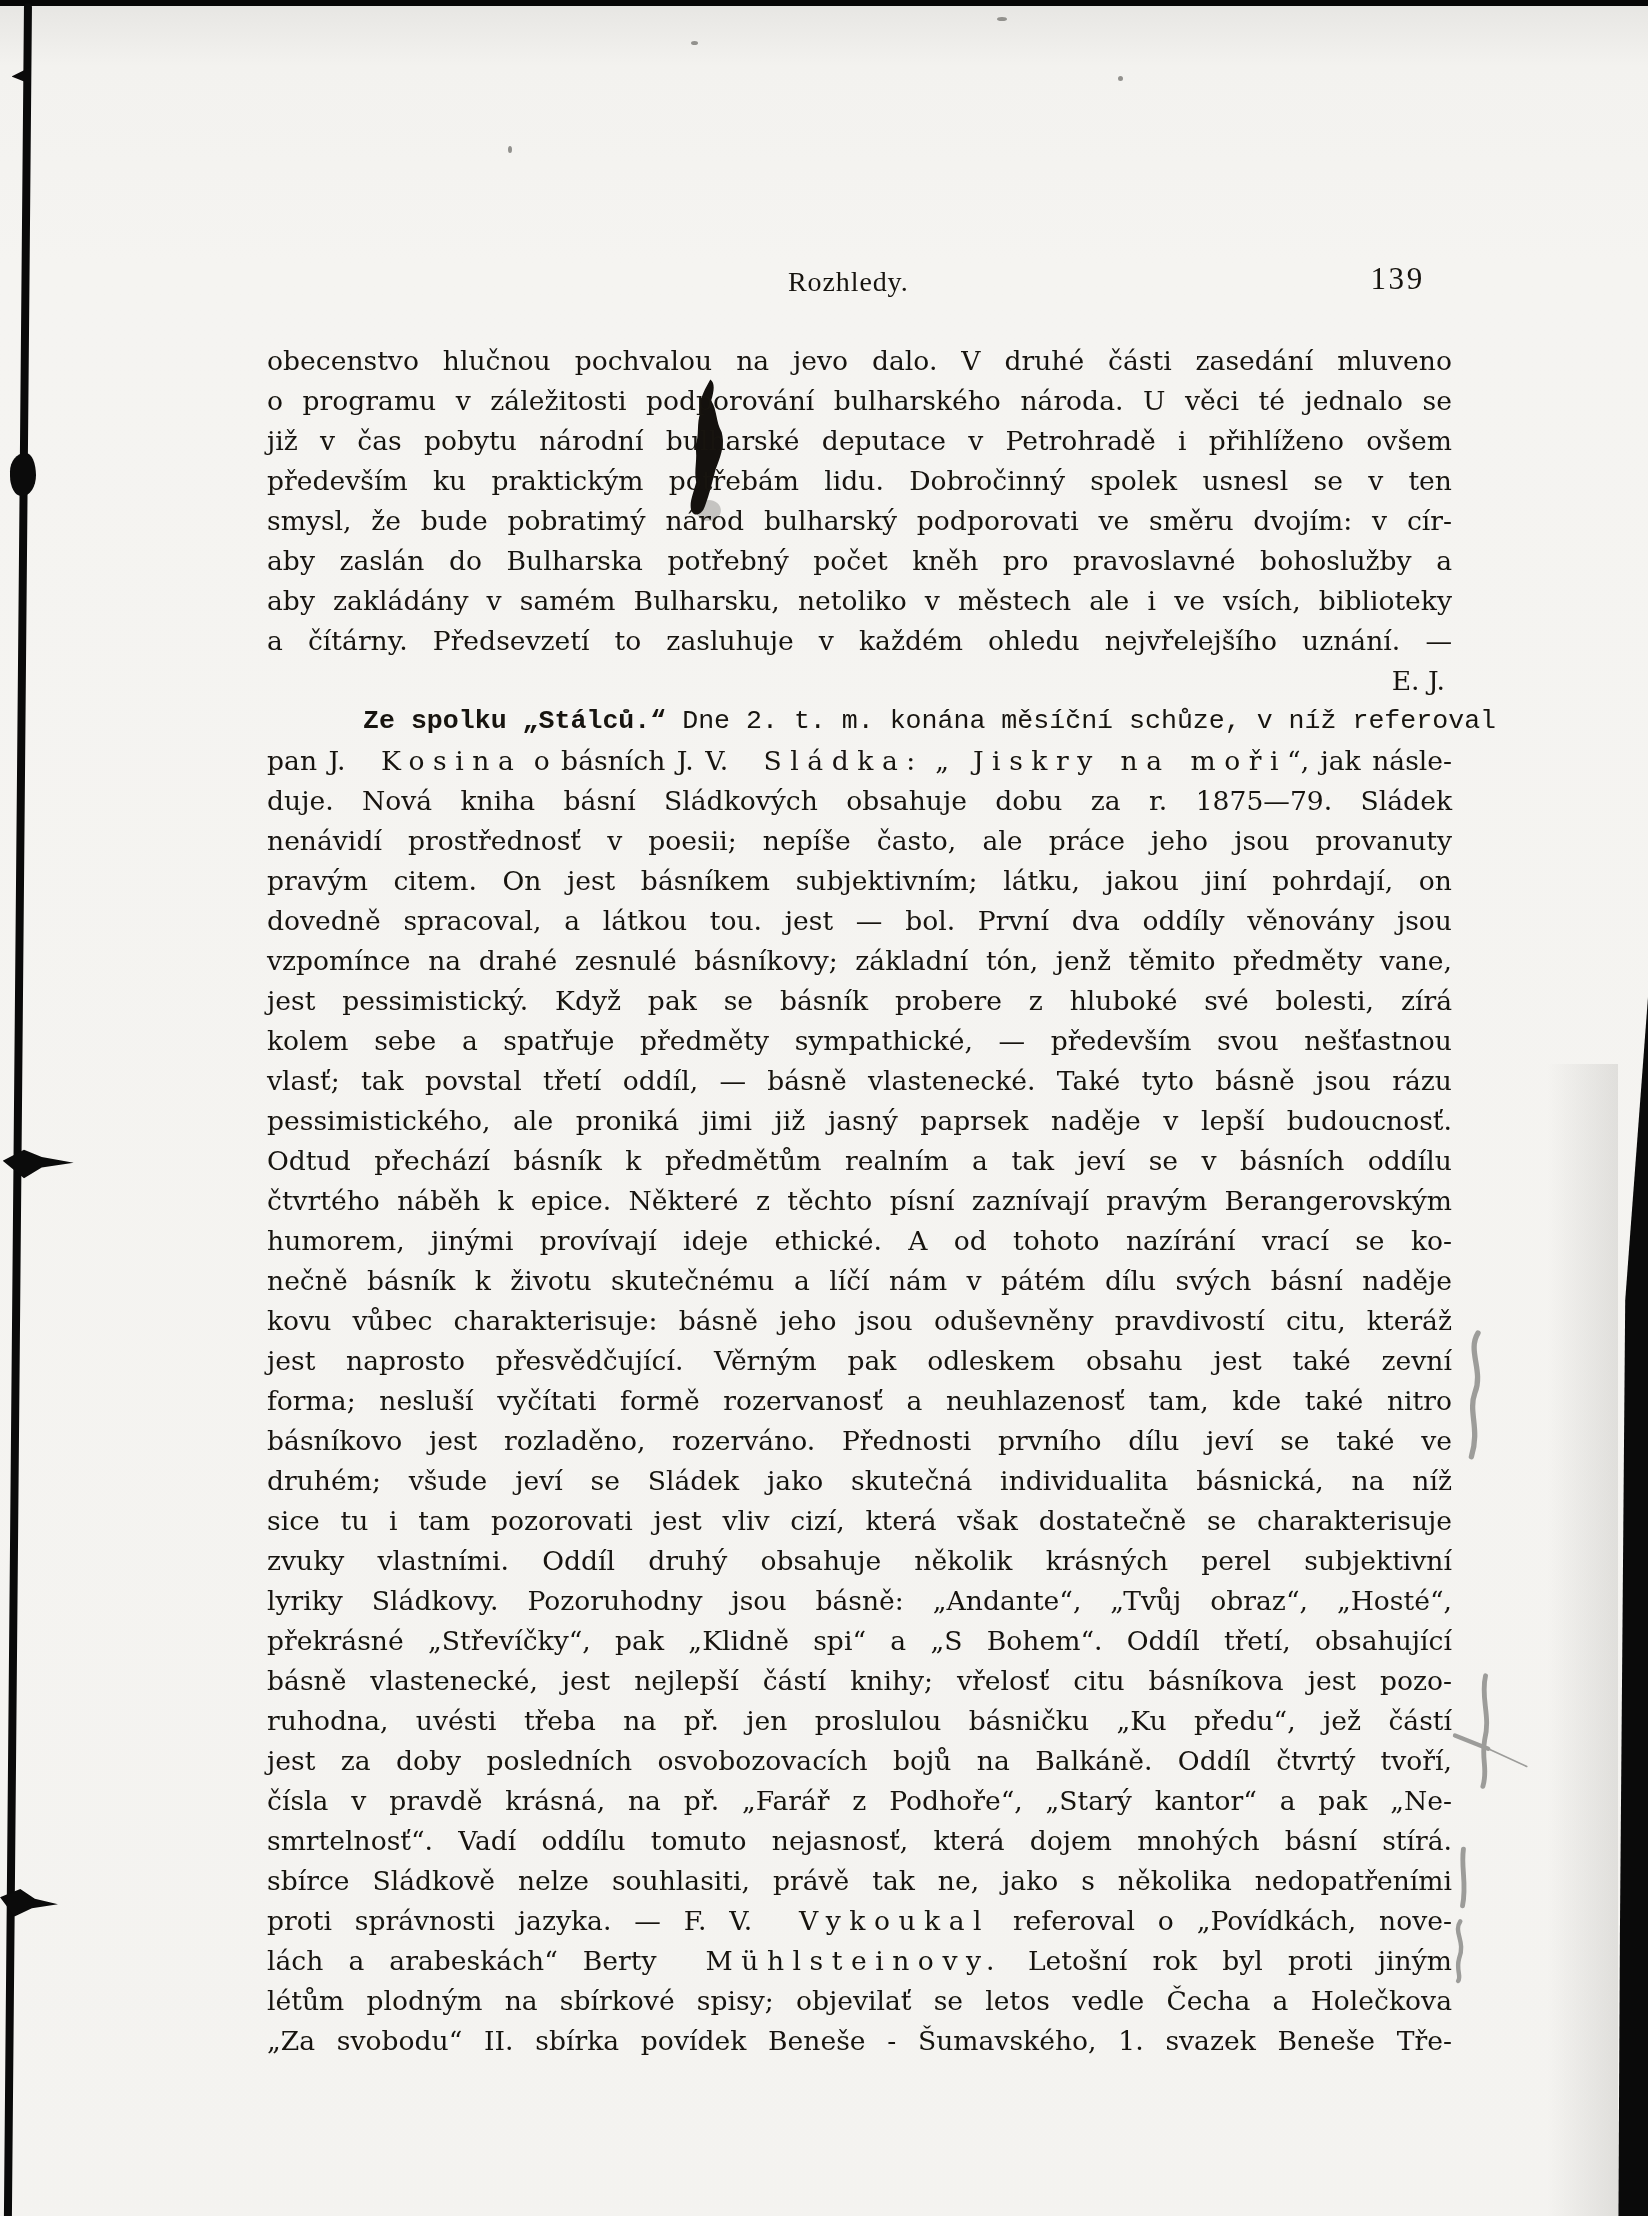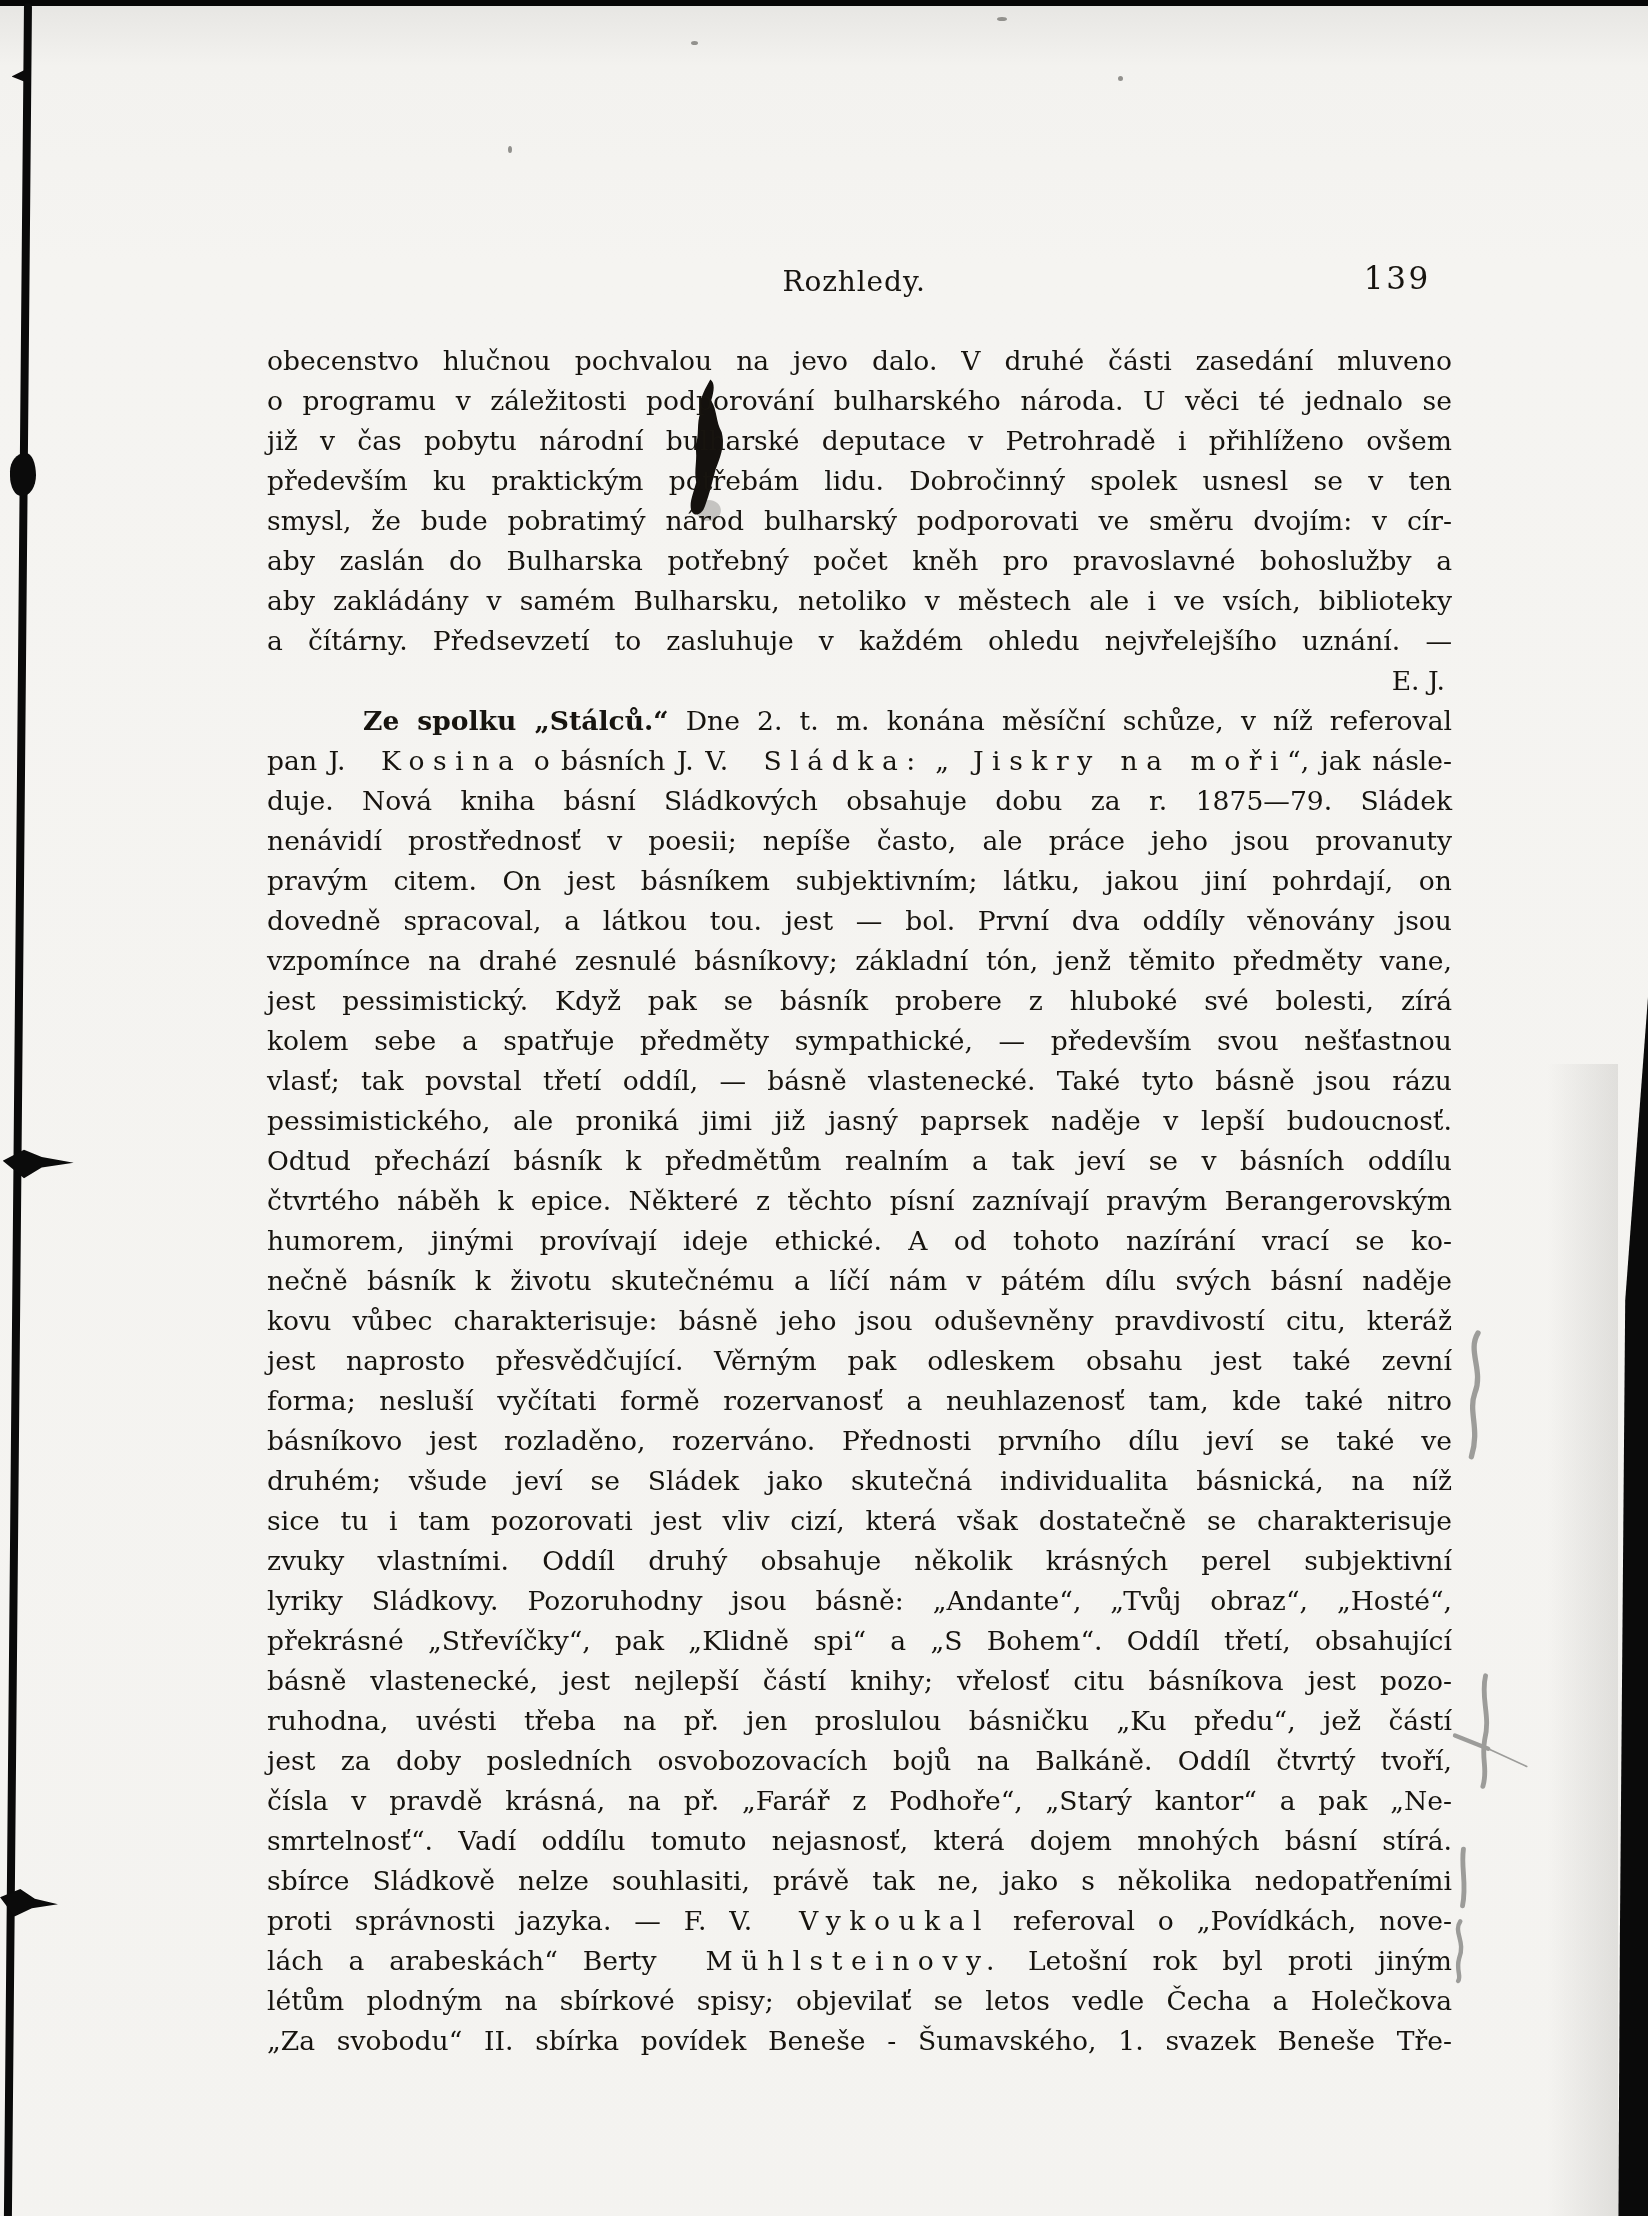--- a/index.html
+++ b/index.html
@@ -29,37 +29,37 @@
   }
   .blob{position:absolute;background:#0b0b0b;}
   .blob-wedge-top{left:11.5px;top:65px;width:19.5px;height:21px;clip-path:polygon(100% 8%,100% 92%,0% 55%);}
   .blob-1050{left:9.8px;top:453px;width:26px;height:43px;border-radius:60% 40% 55% 45% / 45% 55% 50% 50%;}
   .blob-2600{left:2.7px;top:1147px;width:71px;height:33px;clip-path:polygon(0% 42%,30% 8%,55% 30%,100% 48%,55% 62%,30% 95%);}
   .blob-4280{left:0px;top:1889px;width:58px;height:27.5px;clip-path:polygon(0% 30%,35% 0%,60% 35%,100% 55%,55% 70%,25% 100%);}
   .speck{position:absolute;background:#92918d;border-radius:50%;}
   .ink-smudge-svg{position:absolute;left:683px;top:379px;}
   .pencil-svg{position:absolute;left:1436px;top:1308px;}
   
-  .header{position:absolute;left:263px;top:261px;width:1185px;height:53px;}
+  .header{position:absolute;left:257px;top:261px;width:1185px;height:53px;font-family:Liberation Serif, serif;}
   .title{
     position:absolute;left:50%;transform:translateX(-51%);top:0;
     font-size:28px;line-height:41px;letter-spacing:0.9px;
   }
   .pageno{position:absolute;right:17px;top:-2.7px;font-size:31px;line-height:41px;letter-spacing:2.7px;}
   
   .text-block{position:absolute;left:267px;top:341px;width:1185px;}
   .ln{
     box-sizing:border-box;width:100%;height:40px;line-height:40px;
     font-size:26.6px;
     text-align:justify;text-align-last:justify;
     white-space:nowrap; 
   }
   .ln span{white-space:inherit;}
   .ln.right{text-align:right;text-align-last:right;padding-right:7px;}
-  .ln.indent{padding-left:96px;}
+  .ln.indent{padding-left:96px;font-family:Liberation Mono, monospace;}
   .b{font-weight:700;}
   .sp{letter-spacing:0.32em;margin-left:24px;}
 </style>
 </head>
 <body>
 
 <div class="page">
 
   <div class="edge-top"></div>
   <div class="edge-right-shade"></div>

